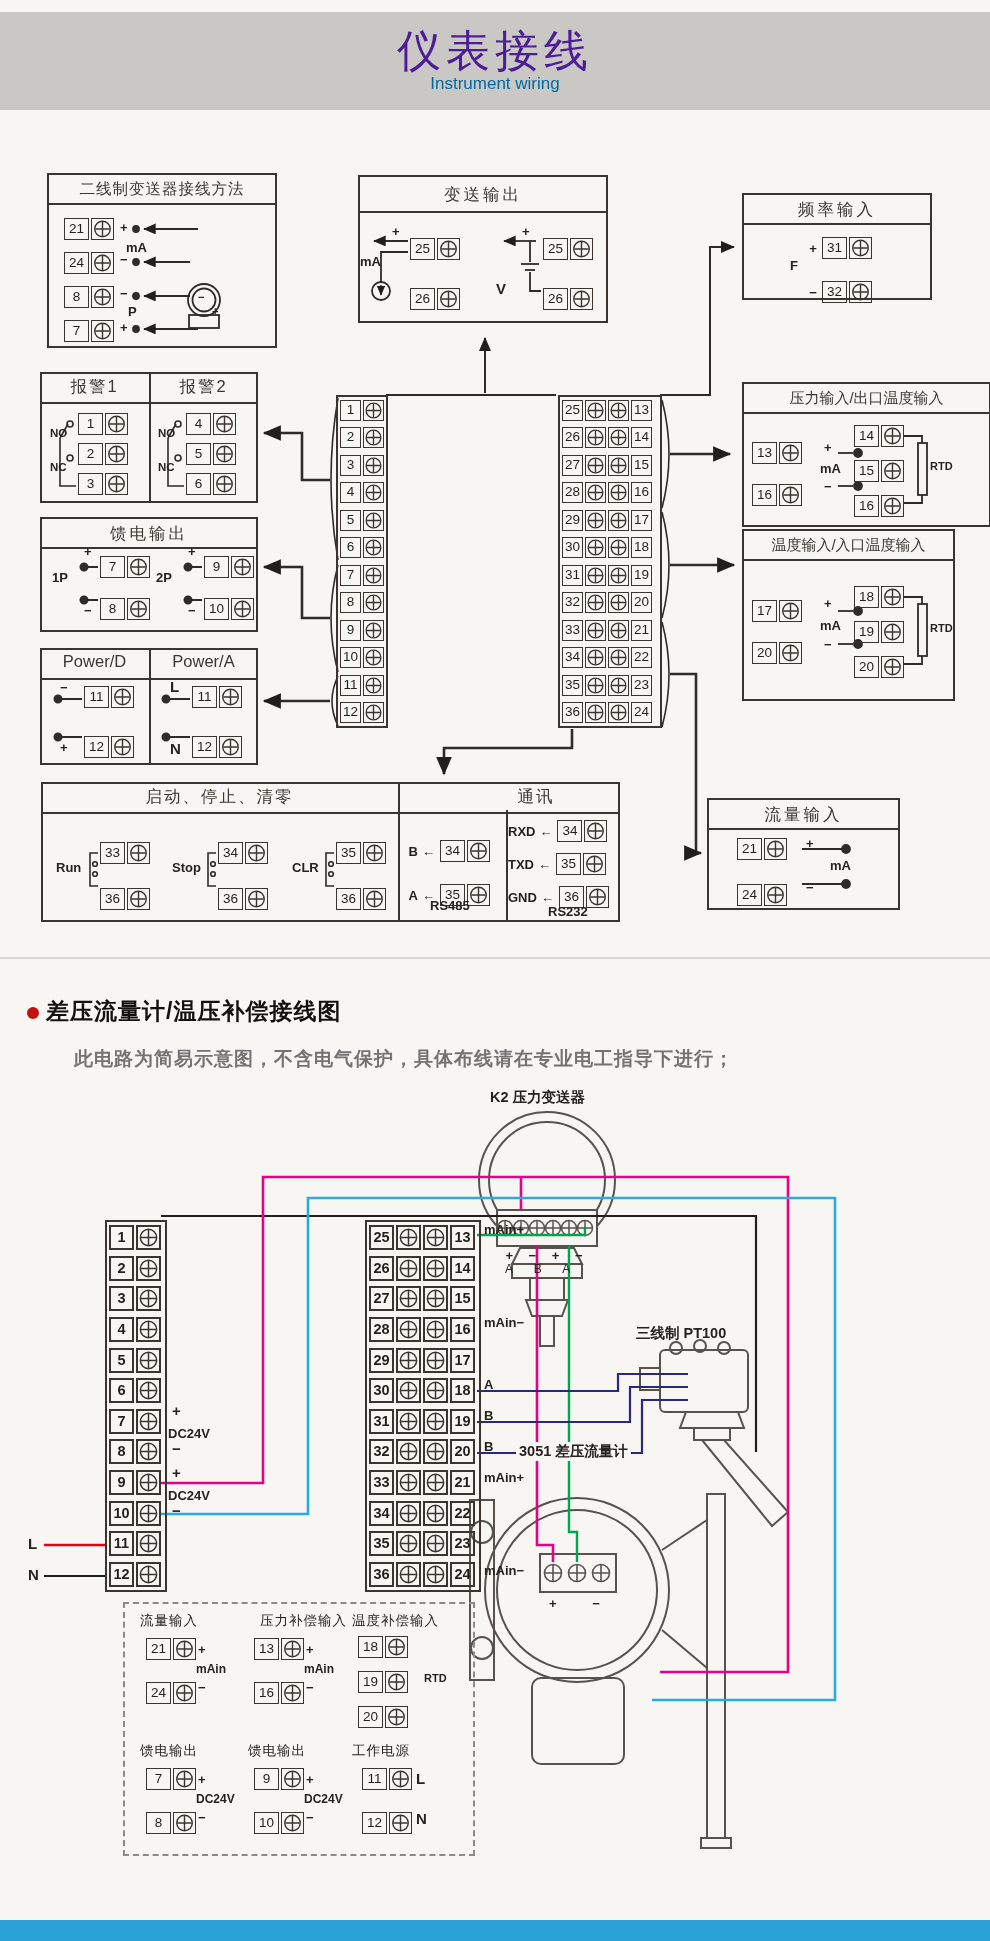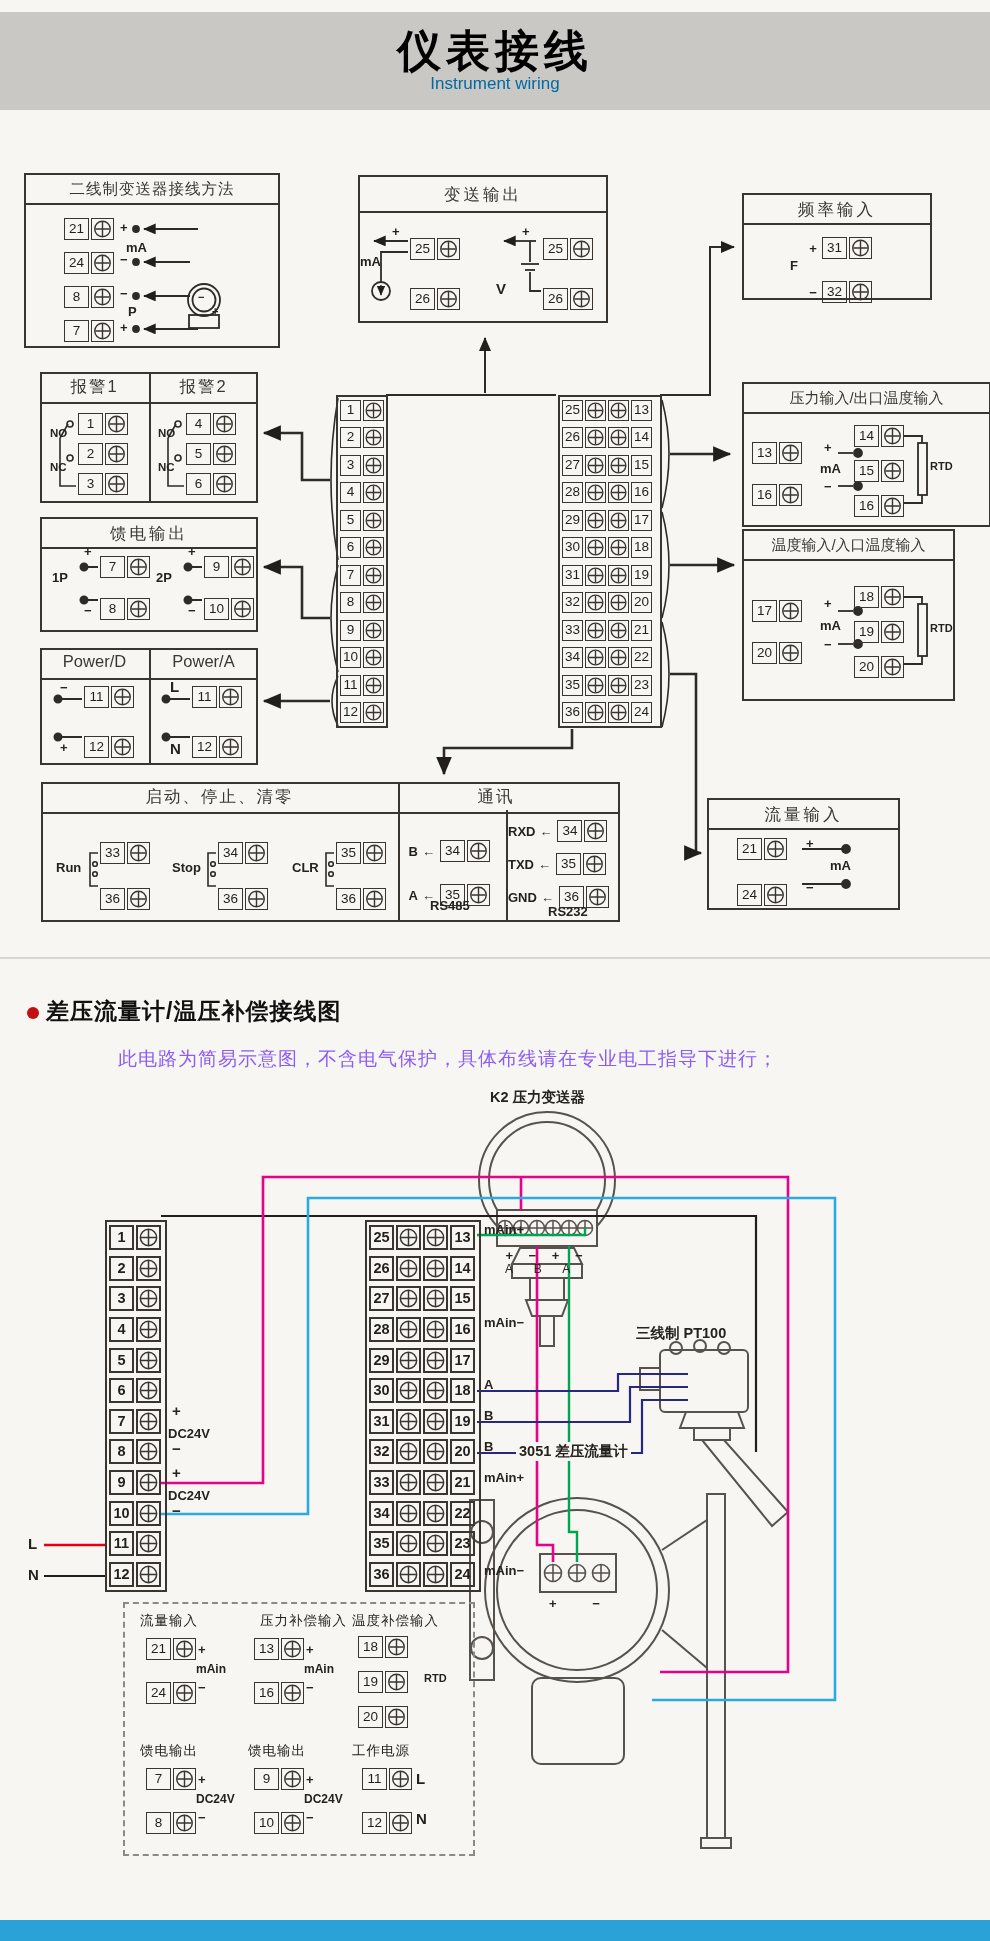--- a/index.html
+++ b/index.html
@@ -2,21 +2,21 @@
 <html><head>
 <meta charset="utf-8">
 <style>
   :root{ --ln:#3a352f; }
   html,body{margin:0;padding:0;}
   body{width:990px;height:1941px;position:relative;background:#f7f6f3;
        font-family:"Liberation Sans","DejaVu Sans",sans-serif;color:#2c2823;}
   
   .banner{position:absolute;left:0;top:12px;width:990px;height:98px;background:#c9c8c5;
           display:flex;flex-direction:column;align-items:center;justify-content:center;z-index:2;}
-  .banner .t{font-size:44px;font-weight:bold;color:#000000;letter-spacing:5px;line-height:1.05;}
+  .banner .t{font-size:44px;font-weight:normal;color:#4c1d95;letter-spacing:5px;line-height:1.05;}
   .banner .s{font-size:17px;color:#0369a1;margin-top:0px;}
   .divider{position:absolute;left:0;top:957px;width:990px;height:2px;background:#d8d6d2;z-index:2;}
   .bluebar{position:absolute;left:0;top:1920px;width:990px;height:21px;z-index:2;}
   
   .box{position:absolute;border:2.2px solid var(--ln);z-index:2;box-sizing:border-box;}
   .bt{border-bottom:2.2px solid var(--ln);text-align:center;font-size:16.5px;letter-spacing:3px;
       color:#3b362f;height:28px;line-height:28px;white-space:nowrap;overflow:hidden;}
   .vsep{position:absolute;width:2.2px;background:var(--ln);z-index:3;}
   .halftitle{position:absolute;font-size:16.5px;letter-spacing:2px;color:#3b362f;text-align:center;z-index:3;}
   
@@ -39,21 +39,21 @@
   .msign{display:inline-block;font-size:13px;font-weight:bold;text-align:center;min-width:14px;color:#231f1a;}
   .sig-arrow .msign{min-width:30px;text-align:right;}
   .sig-arrow .msign::after{content:"\2190";margin:0 3px 0 4px;font-weight:bold;}
   .sig-arrow.wide .msign{min-width:37px;}
   
   .lb{position:absolute;font-size:13px;color:#26221d;z-index:3;white-space:nowrap;}
   .lb.b{font-weight:bold;}
   .lb.big{font-size:15px;}
   .sec-title{position:absolute;left:46px;top:996px;font-size:23px;font-weight:bold;color:#121110;z-index:2;letter-spacing:1px;}
   .bullet{position:absolute;left:27px;top:1007px;width:12px;height:12px;border-radius:50%;z-index:2;}
-  .note{position:absolute;left:74px;top:1046px;font-size:19px;font-weight:normal;color:#8b5cf6;z-index:2;letter-spacing:1px;margin-left:44px;}
+  .note{position:absolute;left:74px;top:1046px;font-size:19px;font-weight:bold;color:#737373;z-index:2;letter-spacing:1px;}
   .dashed{position:absolute;border:2px dashed #8d8a85;z-index:2;box-sizing:border-box;}
   .gtitle{position:absolute;font-size:13.5px;color:#26221d;z-index:3;letter-spacing:1px;white-space:nowrap;}
   .ov{position:absolute;left:0;top:0;width:990px;height:1941px;z-index:1;pointer-events:none;}
 </style>
 </head>
 <body>
 
 <svg class="ov" viewBox="0 0 990 1941">
   <defs>
     <marker id="arr" markerWidth="9" markerHeight="8" refX="6.5" refY="3" orient="auto" markerUnits="strokeWidth">
@@ -267,21 +267,21 @@
     <path d="M477,1453 H642 V1400 H688"></path>
   </g>
 </svg>
 
 <div class="banner">
   <div class="t">仪表接线</div>
   <div class="s">Instrument wiring</div>
 </div>
 <div class="divider"></div>
 
-<div class="box" style="left:24px;top:173px;width:256px;height:175px;">
+<div class="box" style="left:47px;top:173px;width:230px;height:175px;">
   <div class="bt" style="letter-spacing:1px;font-size:15.5px;">二线制变送器接线方法</div>
 </div>
 <div class="terms" style="left:64px;top:218px;height:124px;">
     <div class="mrow">
       <span class="mnum">21</span>
       <span class="screw">
         <svg viewBox="0 0 24 24">
           <circle cx="12" cy="12" r="9.3" fill="none" stroke="#3a352f" stroke-width="1.7"></circle>
           <path d="M3.5,12 H20.5 M12,3.5 V20.5" stroke="#3a352f" stroke-width="1.7"></path>
         </svg>
@@ -493,21 +493,21 @@
 <span class="lb b" style="left:60px;top:740px;">+</span>
 <span class="lb b big" style="left:170px;top:678px;">L</span>
 <span class="lb b big" style="left:170px;top:740px;">N</span>
 
 <div class="box" style="left:41px;top:782px;width:579px;height:140px;">
   <div class="bt"></div>
 </div>
 <div class="vsep" style="left:398px;top:782px;height:140px;"></div>
 <div class="vsep" style="left:506px;top:810px;height:112px;"></div>
 <div class="halftitle" style="left:41px;top:786px;width:357px;">启动、停止、清零</div>
-<div class="halftitle" style="left:398px;top:786px;width:196px;">通讯</div>
+<div class="halftitle" style="left:398px;top:786px;width:196px;padding-left:40px;">通讯</div>
 <span class="lb b" style="left:56px;top:860px;">Run</span>
 <span class="lb b" style="left:172px;top:860px;">Stop</span>
 <span class="lb b" style="left:292px;top:860px;">CLR</span>
 <div class="terms" style="left:100px;top:842px;height:68px;">
     <div class="mrow">
       <span class="mnum">33</span>
       <span class="screw">
         <svg viewBox="0 0 24 24">
           <circle cx="12" cy="12" r="9.3" fill="none" stroke="#3a352f" stroke-width="1.7"></circle>
           <path d="M3.5,12 H20.5 M12,3.5 V20.5" stroke="#3a352f" stroke-width="1.7"></path>

